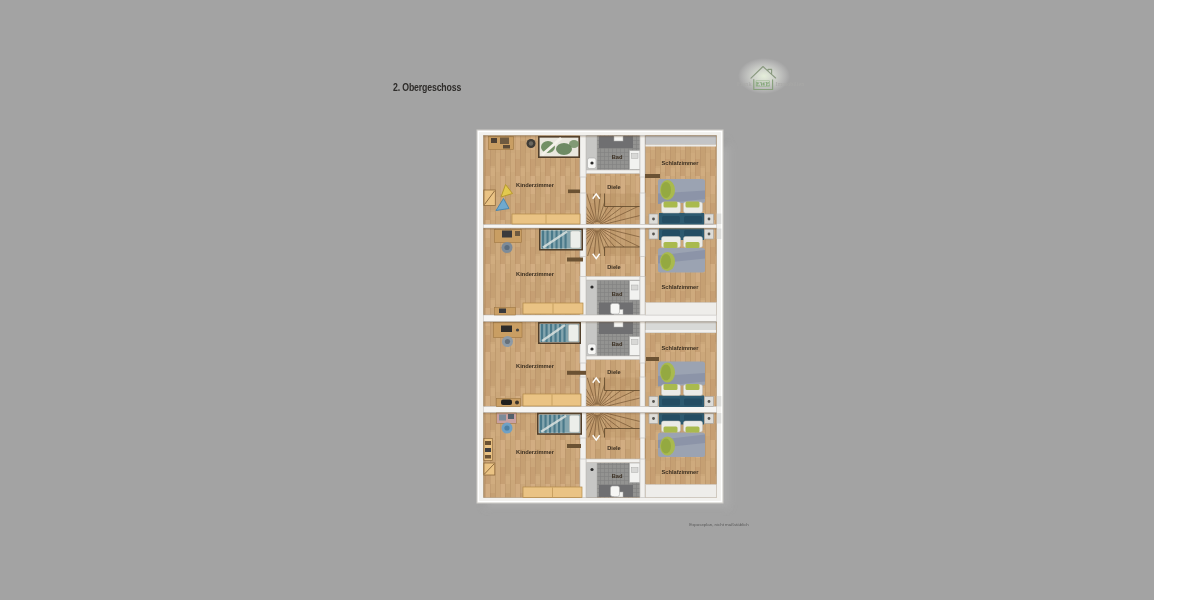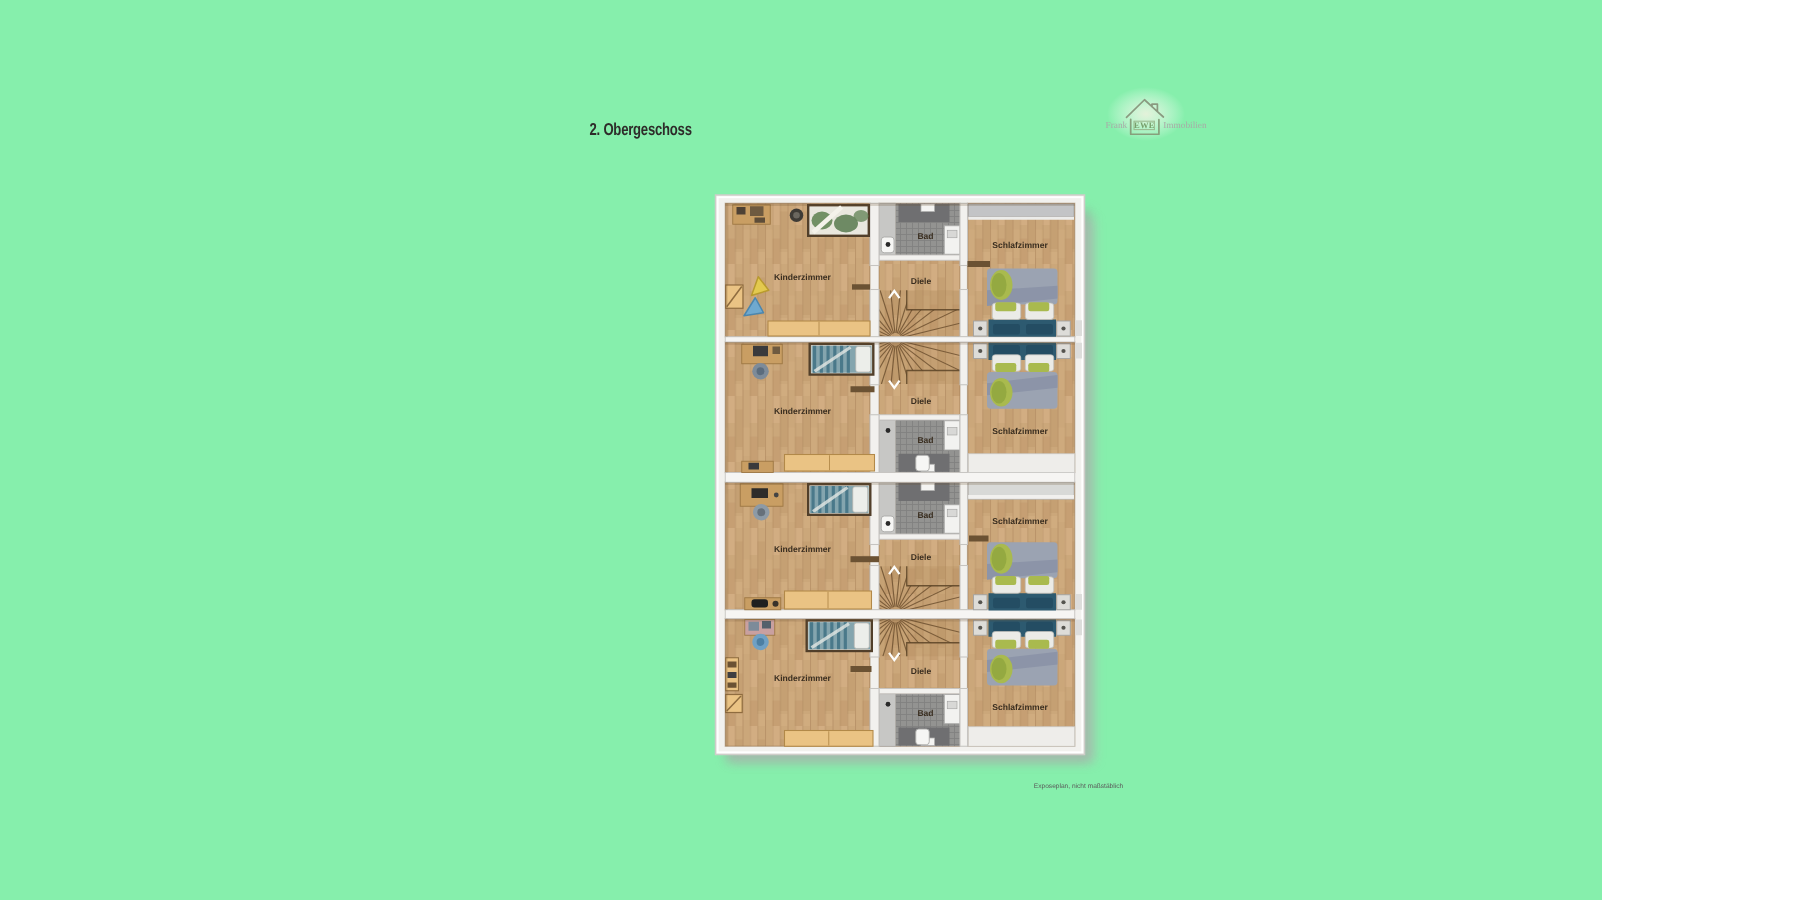--- a/index.html
+++ b/index.html
@@ -1,15 +1,15 @@
 <!DOCTYPE html>
 <html lang="de"><head><meta charset="utf-8"><title>2. Obergeschoss</title>
 <style>
 html,body{margin:0;padding:0;background:#ffffff;}
-#page{position:relative;width:1068px;height:600px;background:#86efac;overflow:hidden;font-family:"Liberation Sans",sans-serif;text-align:right;}
+#page{position:relative;width:1154px;height:600px;background:#a3a3a3;overflow:hidden;font-family:"Liberation Sans",sans-serif;text-align:right;}
 #title{position:absolute;left:393px;top:81px;font-size:11.5px;font-weight:700;color:#2e2c2a;letter-spacing:-0.2px;transform:scaleX(0.76);transform-origin:0 0;white-space:nowrap;}
 </style></head>
 <body>
 <div id="page">
 
 <div id="title">2. Obergeschoss</div>
 
 <svg width="90" height="44" viewBox="0 0 90 44" xmlns="http://www.w3.org/2000/svg" style="position:absolute;left:726px;top:56px">
 
 <ellipse cx="38" cy="20" rx="26" ry="18" fill="url(#glow2)"></ellipse>

